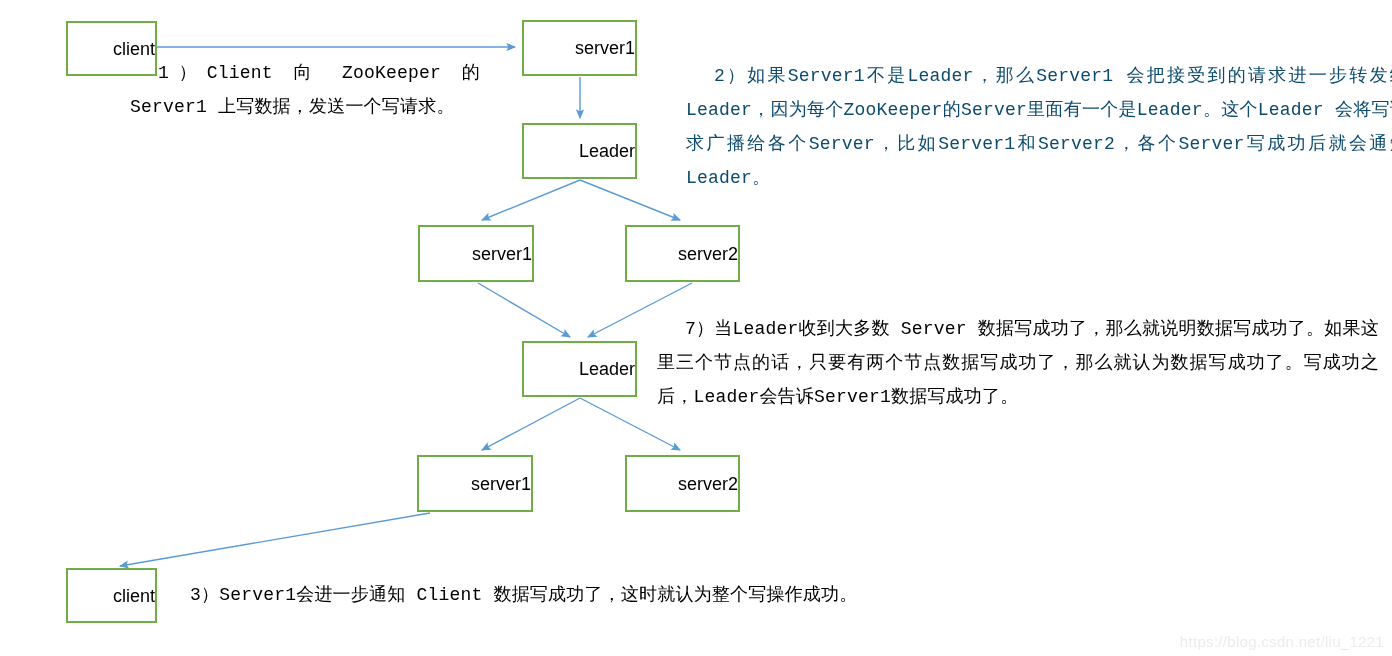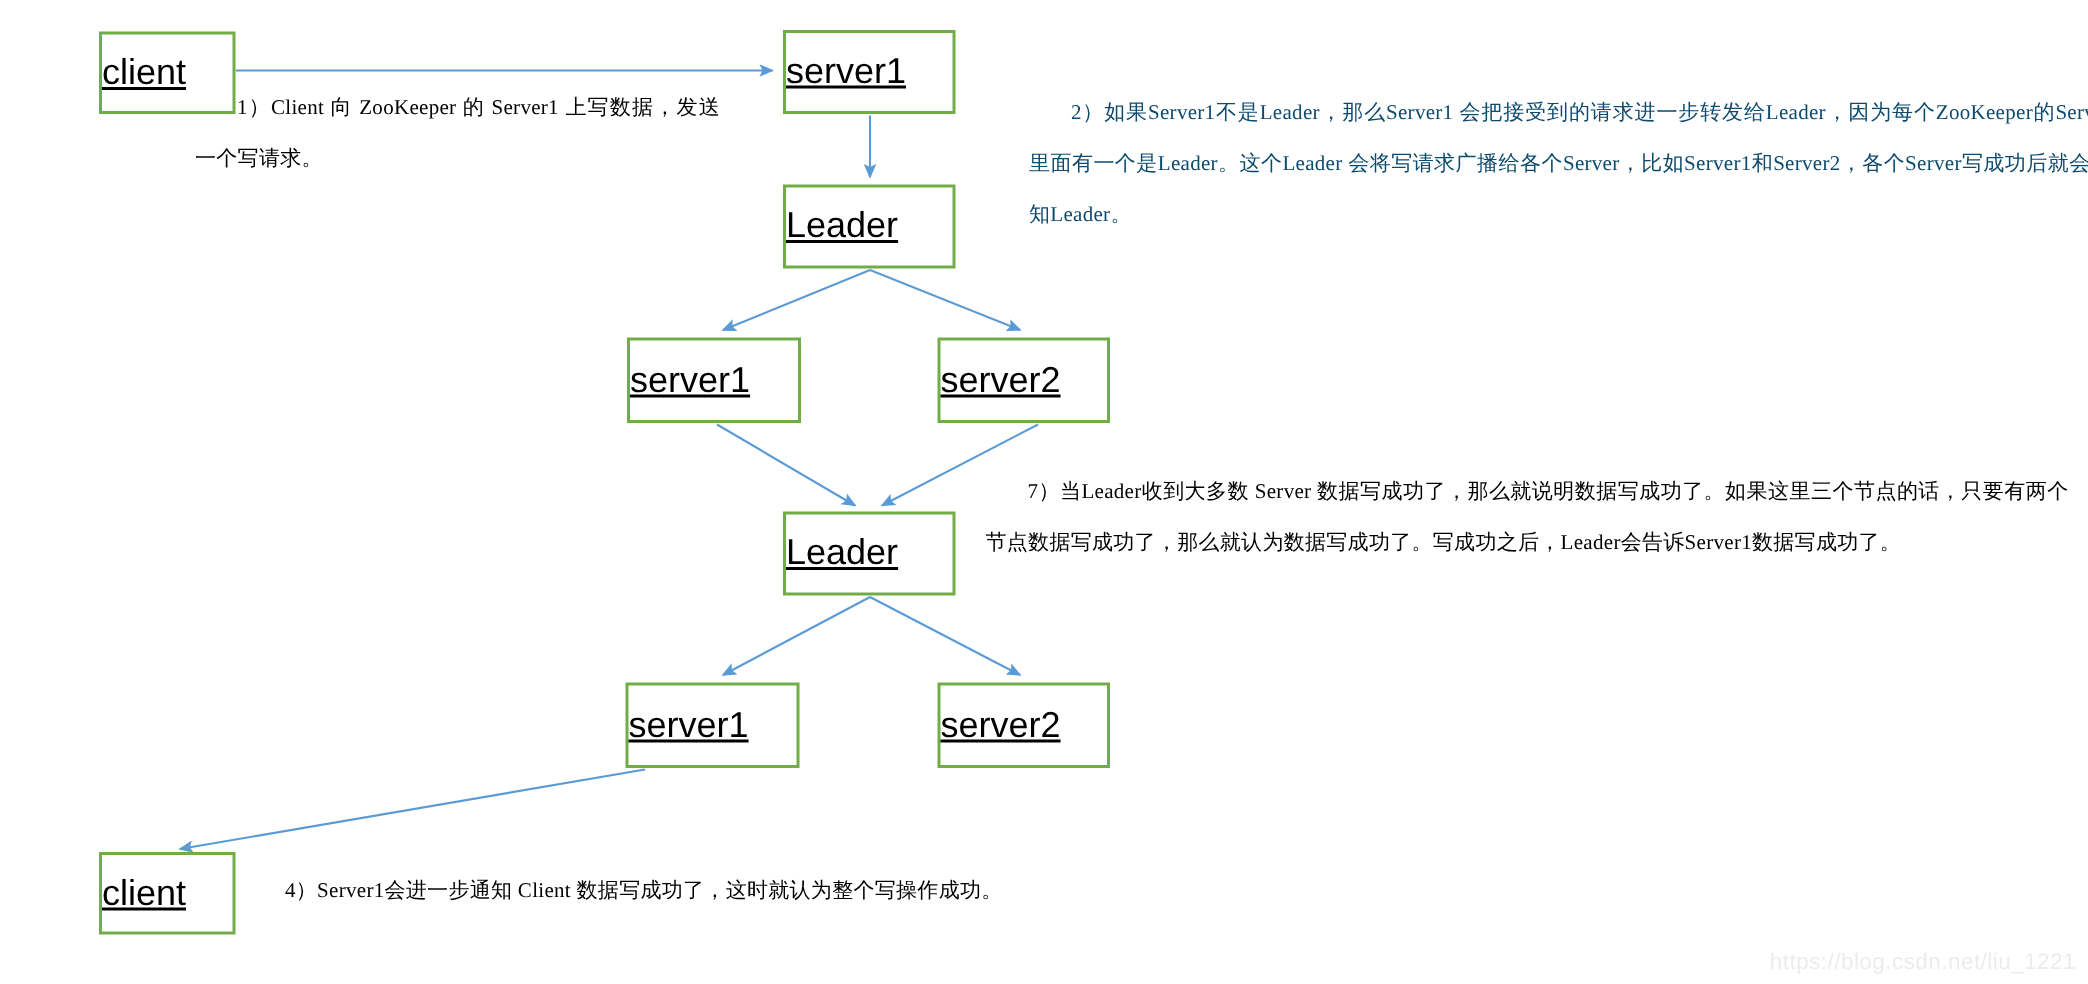--- a/index.html
+++ b/index.html
@@ -24,33 +24,32 @@
     height: 656px;
     pointer-events: none;
   }
   .node {
     position: absolute;
     box-sizing: border-box;
     border: 2.5px solid #70AD47;
     background: #ffffff;
     display: flex;
     align-items: center;
-    justify-content: flex-start;
+    justify-content: flex-end;
     font-family: "Liberation Sans", "DejaVu Sans", sans-serif;
-    font-size: 24px;
+    font-size: 18px;
     color: #000000;
     letter-spacing: 0px;
     line-height: 1;
-    text-decoration: underline;
   }
   .note {
     position: absolute;
     color: #000000;
-    font-family: Liberation Serif, serif;
-    font-size: 14px;
+    font-family: Liberation Mono, monospace;
+    font-size: 18px;
     line-height: 34px;
     text-align: justify;
     white-space: pre-wrap;
     letter-spacing: 0.2px;
   }
   .watermark {
     position: absolute;
     right: 8px;
     bottom: 6px;
     color: #ececec;
@@ -111,17 +110,17 @@
       </div>
       <div class="node" style="left: 66px; top: 568px; width: 91px; height: 55px; border-color: rgb(112, 173, 71); background: rgb(255, 255, 255);">
         <span>client</span>
       </div>
     </div>
 
   <div id="note-layer">
       <div class="note" style="left: 130px; top: 56px; width: 350px; text-indent: 28px; color: rgb(0, 0, 0);">1）Client 向 ZooKeeper 的 Server1 上写数据，发送一个写请求。</div>
       <div class="note" style="left: 686px; top: 47px; width: 722px; text-indent: 28px; color: #0c4a6e; margin-top: 12px;">2）如果Server1不是Leader，那么Server1 会把接受到的请求进一步转发给Leader，因为每个ZooKeeper的Server里面有一个是Leader。这个Leader 会将写请求广播给各个Server，比如Server1和Server2，各个Server写成功后就会通知Leader。</div>
       <div class="note" style="left: 657px; top: 312px; width: 722px; text-indent: 28px; color: rgb(0, 0, 0);">7）当Leader收到大多数 Server 数据写成功了，那么就说明数据写成功了。如果这里三个节点的话，只要有两个节点数据写成功了，那么就认为数据写成功了。写成功之后，Leader会告诉Server1数据写成功了。</div>
-      <div class="note" style="left: 190px; top: 578px; width: 720px; text-indent: 0px; color: rgb(0, 0, 0);">4）Server1会进一步通知 Client 数据写成功了，这时就认为整个写操作成功。</div>
+      <div class="note" style="left: 190px; top: 578px; width: 720px; text-indent: 0px; color: rgb(0, 0, 0);">3）Server1会进一步通知 Client 数据写成功了，这时就认为整个写操作成功。</div>
     </div>
 
   <div class="watermark">https://blog.csdn.net/liu_1221</div>
 </div>
 
 </body></html>

